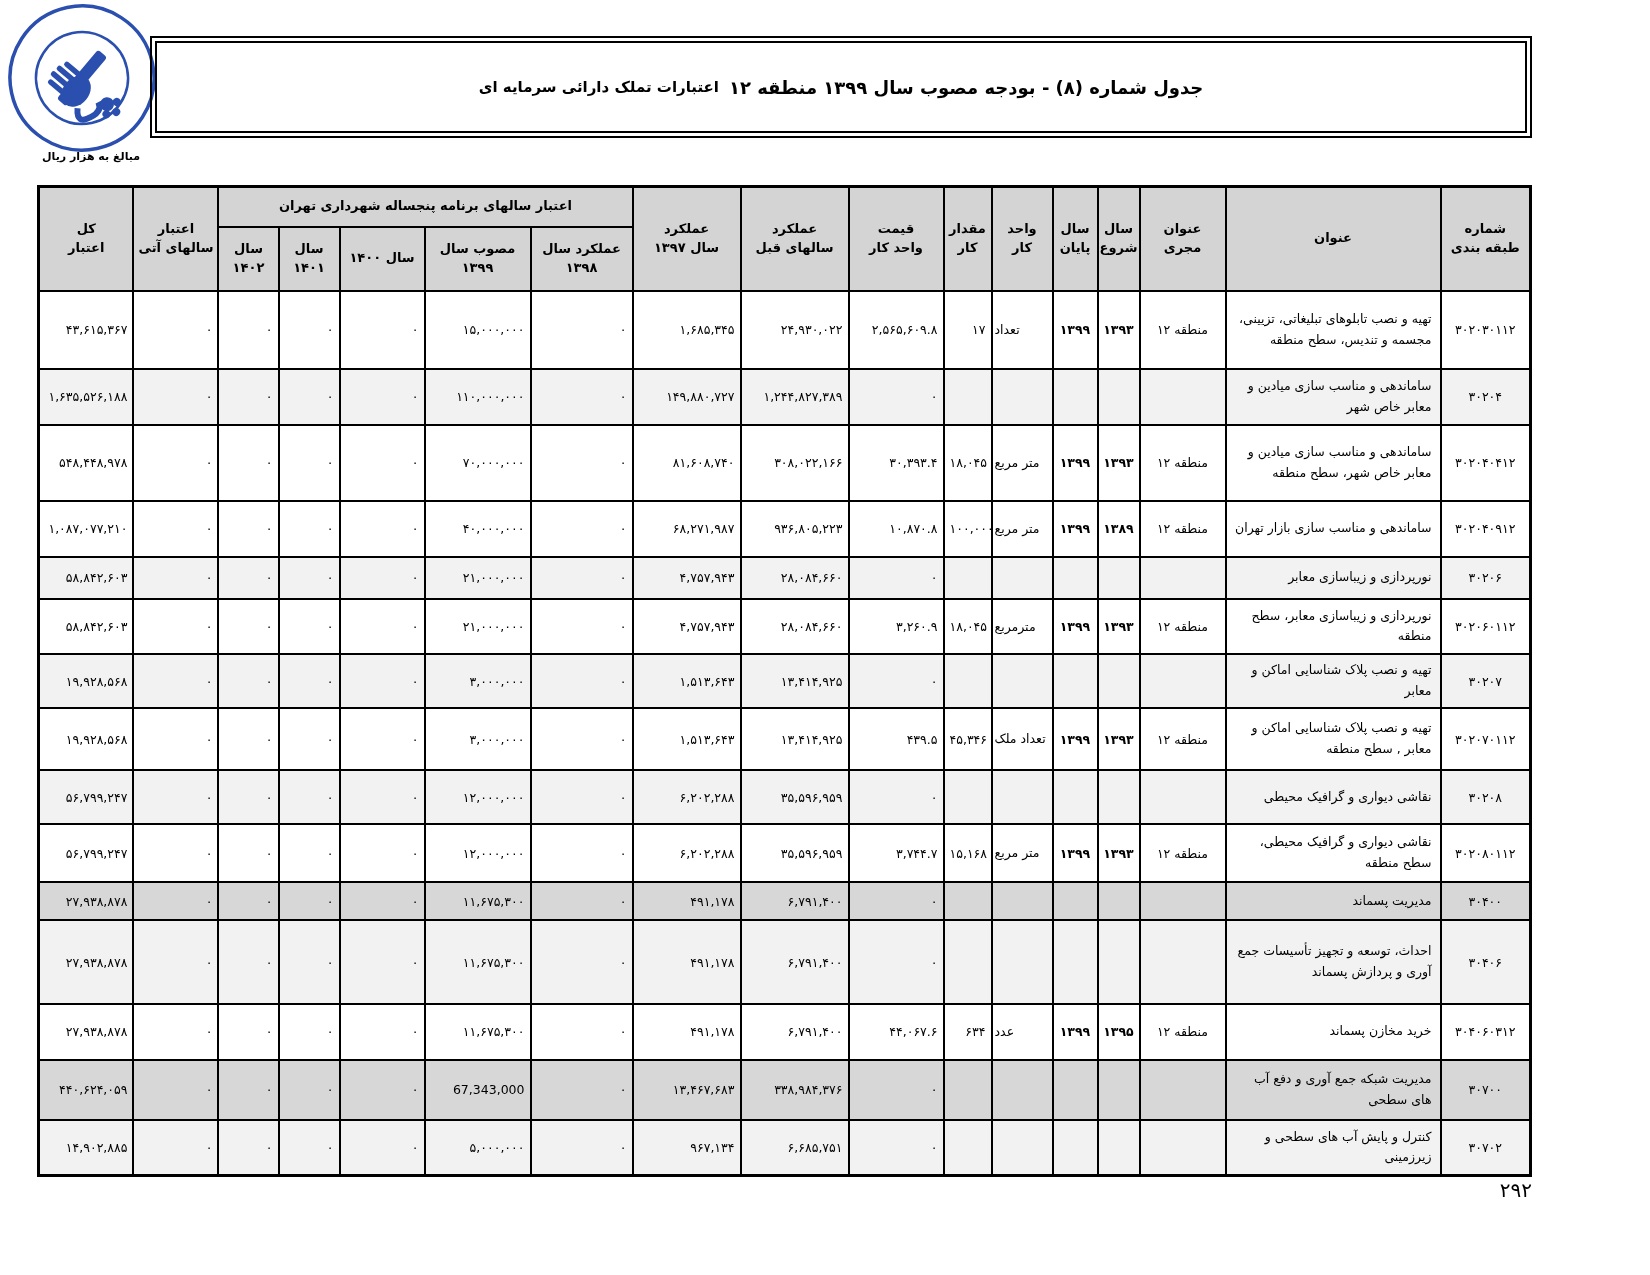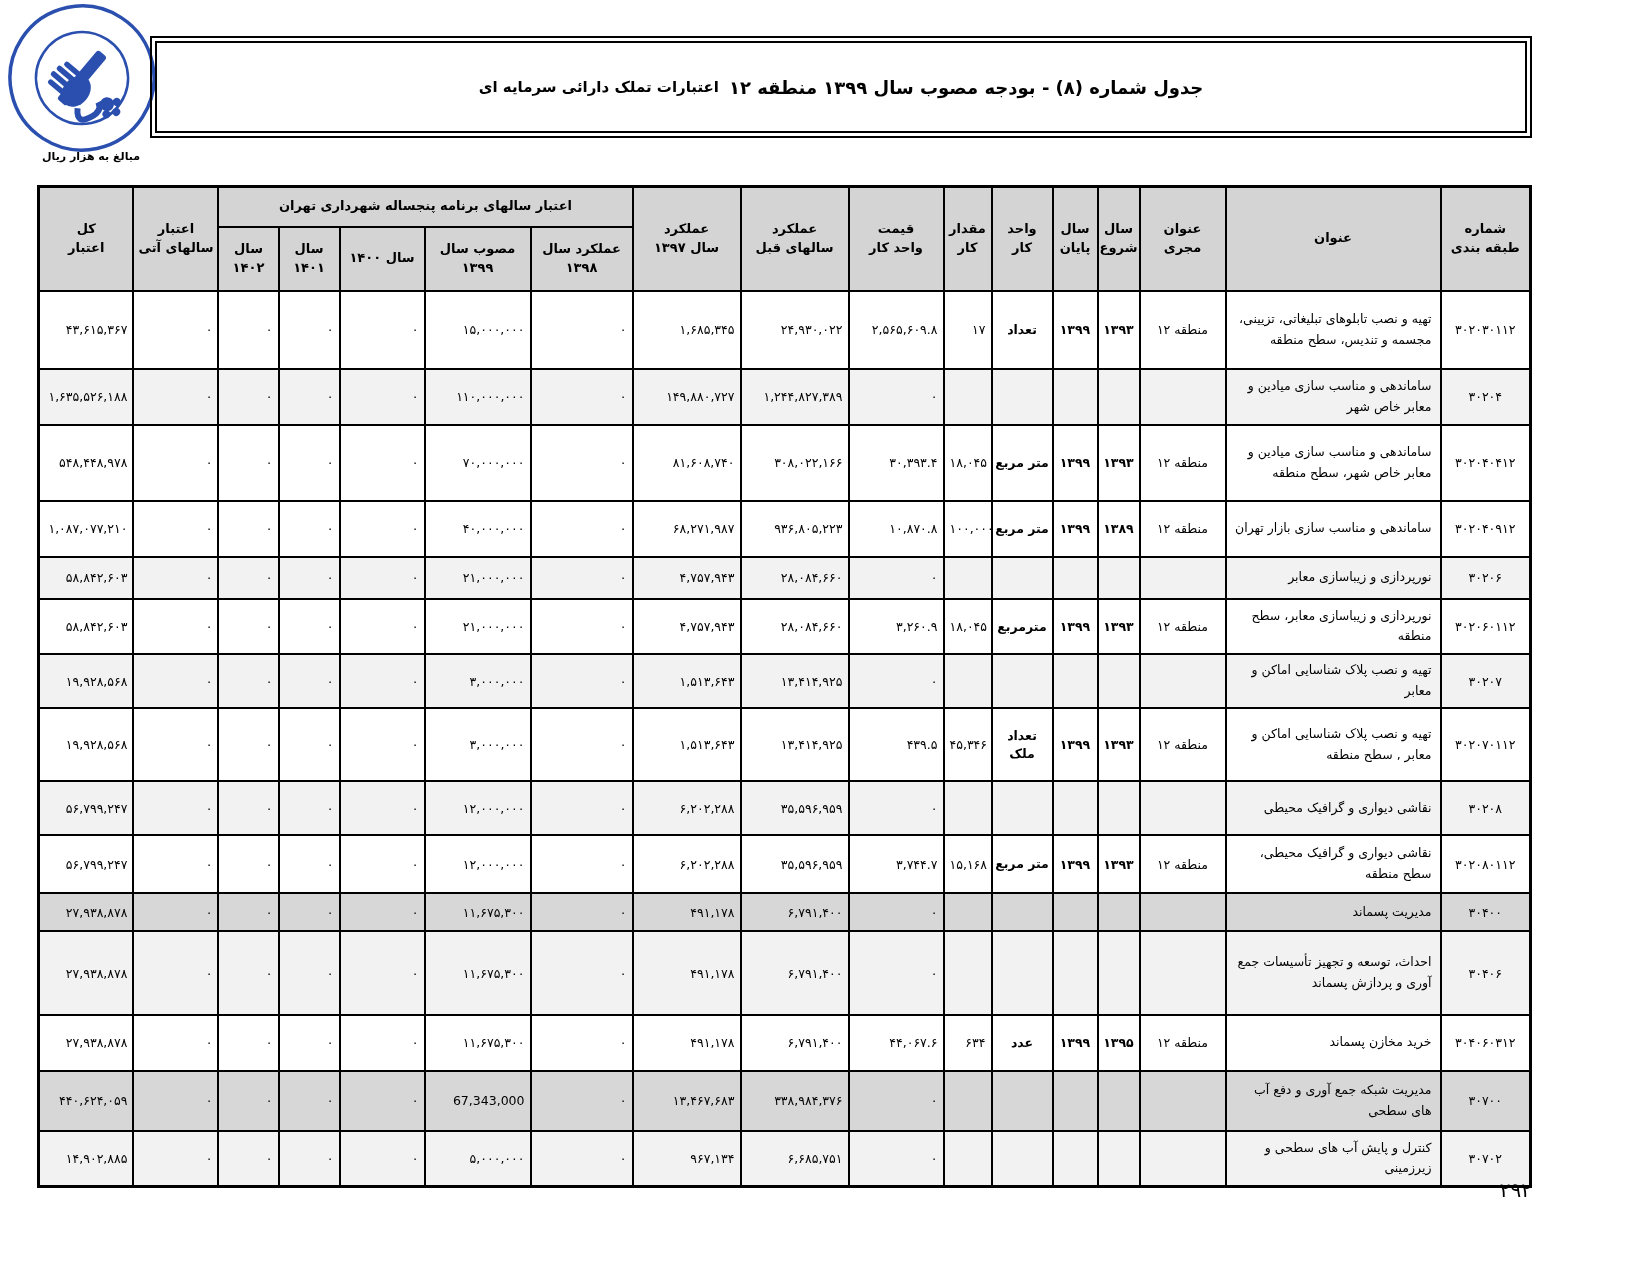--- a/index.html
+++ b/index.html
@@ -32,21 +32,21 @@
   table.budget th{
     background:#d4d4d4;font-weight:bold;text-align:center;
     white-space:pre-line;font-size:13px;line-height:1.45;padding:2px 1px;
   }
   tr.h1 th.group-th{height:40px;}
   tr.h2 th{height:64px;}
   
   td.c-num{direction:ltr;text-align:right;padding:2px 5px;}
   td.c-title{text-align:right;padding:2px 8px;line-height:1.65;white-space:pre-line;}
   td.c-code{text-align:center;direction:ltr;padding:2px 2px;}
-  td.c-unit{text-align:center;font-weight:bold;line-height:1.4;padding:18px 2px;}
+  td.c-unit{text-align:left;font-weight:normal;line-height:1.4;padding:18px 2px;}
   td.c-exec{text-align:center;padding:2px 16px;}
   td.c-year{text-align:center;font-weight:bold;padding:2px 1px;}
   
   tr.shade-w  td{background:#ffffff;}
   tr.shade-lg td{background:#f2f2f2;}
   tr.shade-dg td{background:#d7d7d7;}
   
   .page-number{
     position:absolute;top:1178px;left:40px;width:1492px;
     text-align:right;font-size:20px;direction:ltr;

